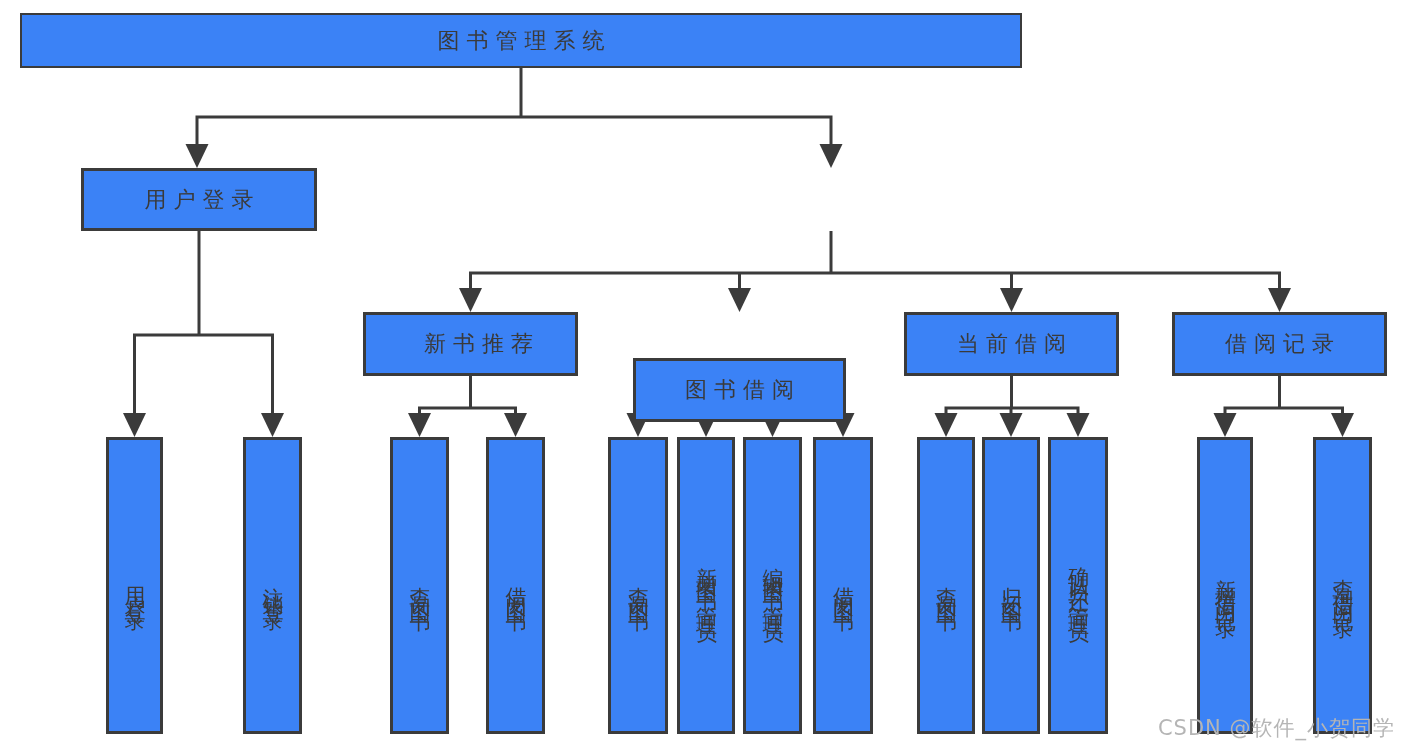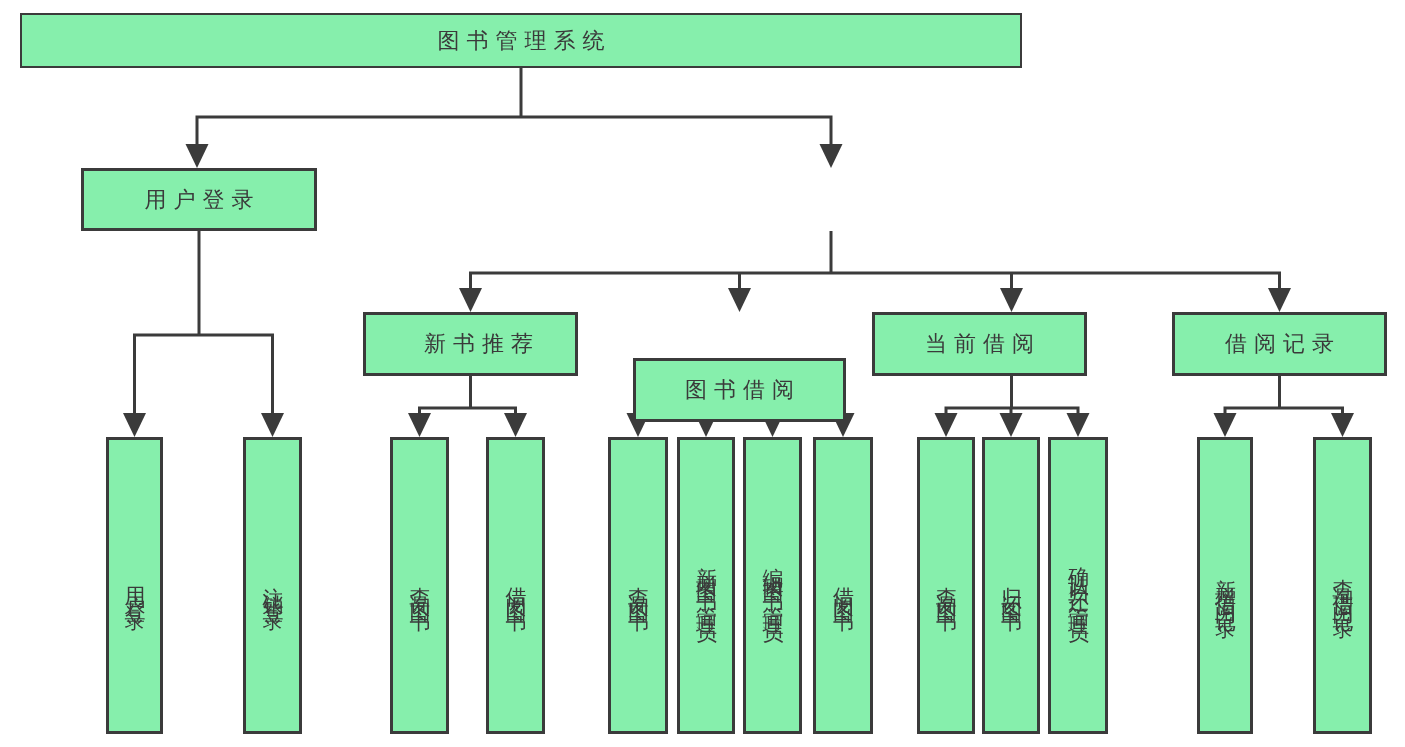--- a/index.html
+++ b/index.html
@@ -15,21 +15,21 @@
     position: absolute;
     left: 0; top: 0;
     width: 1405px; height: 747px;
   }
   .connectors path { stroke: #3b3b3b; stroke-width: 3; fill: none; }
   .connectors polygon { fill: #3b3b3b; stroke: none; }
   .node {
     position: absolute;
     box-sizing: border-box;
     border: 3px solid #3b3b3b;
-    background: #86efac;
+    background: #3b82f6;
     display: grid;
     place-items: center;
     color: #3a3a3a;
   }
   .root-node { border-width: 2px; }
   .hbox span {
     font-size: 22px;
     letter-spacing: 7px;
     text-indent: 7px;
     white-space: nowrap;
@@ -112,21 +112,21 @@
   <div class="node hbox" style="left:81px; top:168px; width:236px; height:63px;">
     <span>用户登录</span>
   </div>
 
   <div class="node hbox" style="left:363px; top:312px; width:215px; height:64px;padding-left:16px;">
     <span>新书推荐</span>
   </div>
   <div class="node hbox" style="left:633px; top:312px; width:213px; height:64px;margin-top:46px;">
     <span>图书借阅</span>
   </div>
-  <div class="node hbox" style="left:872px; top:312px; width:215px; height:64px;">
+  <div class="node hbox" style="left:904px; top:312px; width:215px; height:64px;">
     <span>当前借阅</span>
   </div>
   <div class="node hbox" style="left:1172px; top:312px; width:215px; height:64px;">
     <span>借阅记录</span>
   </div>
 
   <div class="node vbox" style="left:106px; top:437px; width:57px; height:297px;">
     <span>用户登录</span>
   </div>
   <div class="node vbox" style="left:243px; top:437px; width:59px; height:297px;">
@@ -159,14 +159,15 @@
   <div class="node vbox" style="left:1048px; top:437px; width:60px; height:297px;">
     <span>确认归还（管理员）</span>
   </div>
   <div class="node vbox" style="left:1197px; top:437px; width:56px; height:297px;">
     <span>新增借阅记录</span>
   </div>
   <div class="node vbox" style="left:1313px; top:437px; width:59px; height:297px;">
     <span>查询借阅记录</span>
   </div>
 
+  <div class="watermark">CSDN @软件_小贺同学</div>
 
 </div>
 
 </body></html>

